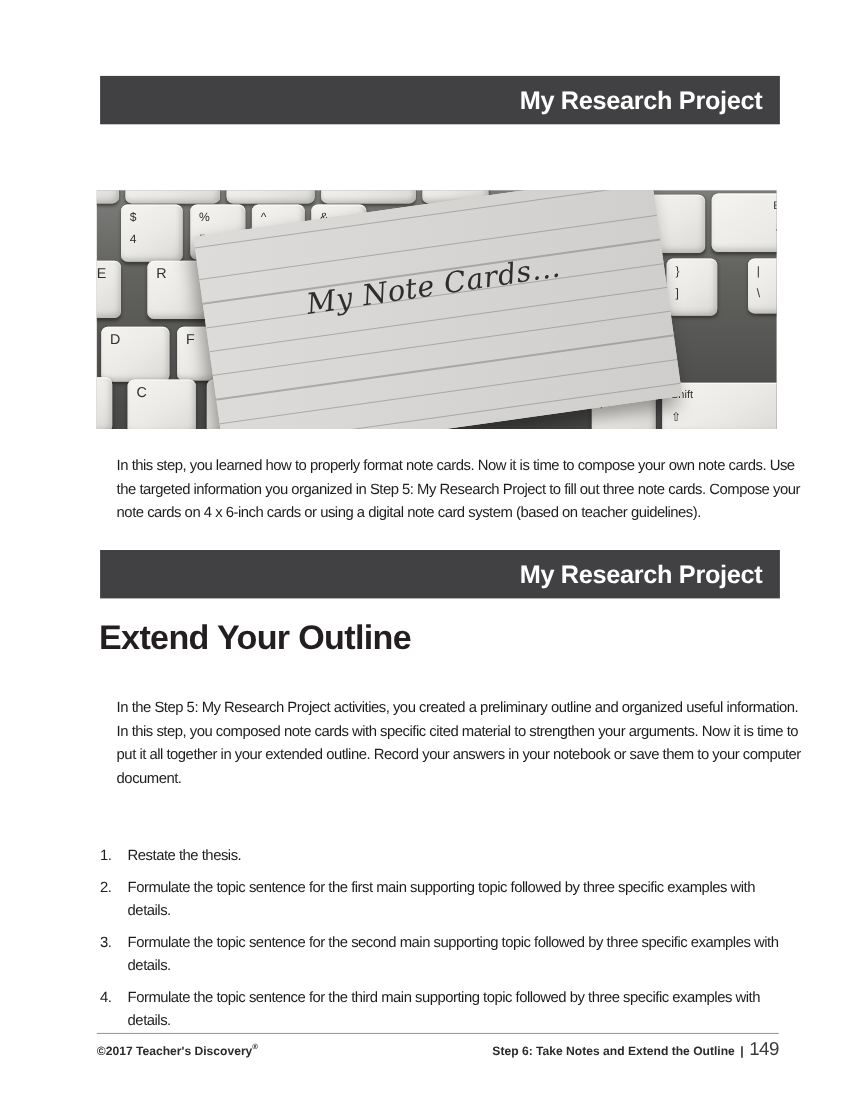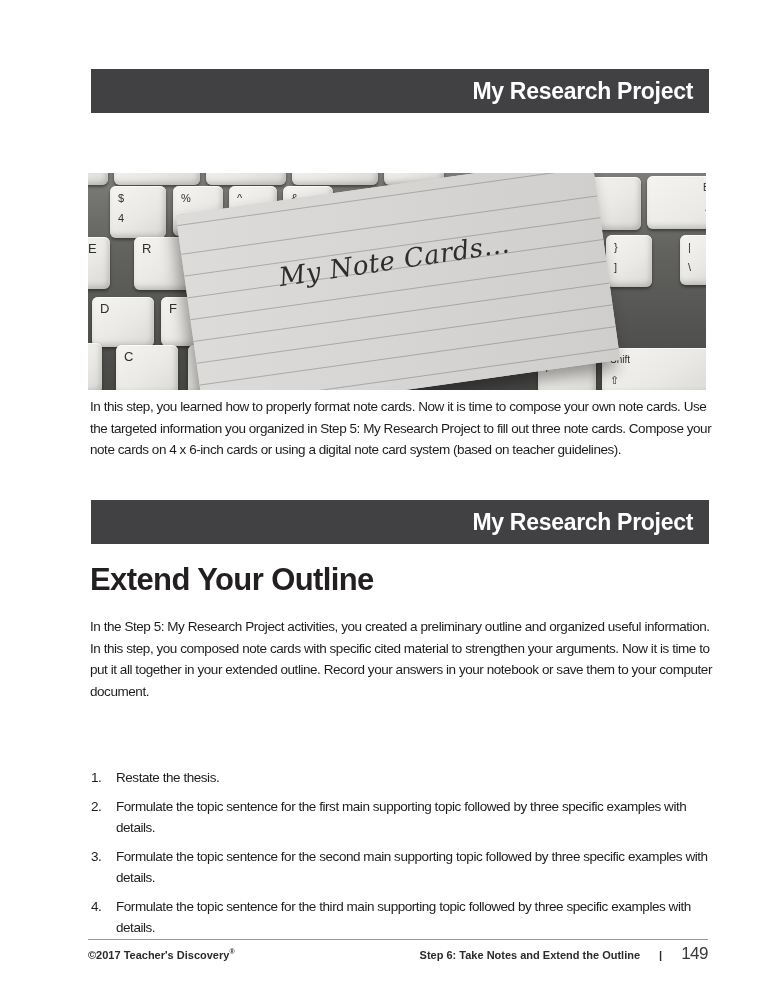--- a/index.html
+++ b/index.html
@@ -39,39 +39,39 @@
             background-image:
               repeating-linear-gradient(180deg, rgba(0,0,0,0) 0 21px, rgba(122,121,117,0.5) 21px 22px),
               linear-gradient(100deg,#dddcda 0%,#cfcecc 100%);
             background-position:0 18px,0 0;
             box-shadow:-5px 9px 16px rgba(0,0,0,0.38);}
   .notecard-text{position:absolute;left:0;right:0;top:60px;text-align:center;
             font-family:"DejaVu Serif",serif;font-style:italic;
             font-size:26px;letter-spacing:0.5px;color:#2d2d2d;transform:rotate(-0.5deg);}
 
   
-  .para{position:absolute;left:90px;width:626px;margin:0;font-size:13.5px;
+  .para{position:absolute;left:90px;width:626px;margin:16px;font-size:13.5px;
         line-height:21.5px;letter-spacing:-0.45px;color:#1d1d1d;}
   #p1{top:396px;}
   #p2{top:616px;}
   #p3{top:709px;}
 
   .list{position:absolute;left:91px;top:767px;width:626px;margin:0;padding:0;list-style:none;}
   .list-item{display:flex;margin:0 0 7px 0;font-size:13.5px;line-height:21.5px;
              letter-spacing:-0.45px;color:#1d1d1d;}
   .list-num{width:25px;flex:none;}
   .list-text{flex:1;}
 
   
   .foot-rule{position:absolute;left:88px;top:939px;width:620px;height:1px;background:#9b9b9b;}
   .footer{position:absolute;left:88px;top:944px;width:620px;display:flex;
           justify-content:space-between;align-items:baseline;}
   .foot-left{font-size:11px;font-weight:bold;color:#2b2b2b;}
   .reg{font-size:7px;vertical-align:super;}
-  .foot-right{display:flex;align-items:baseline;gap:19px;font-size:11px;font-weight:bold;color:#2b2b2b;}
+  .foot-right{display:flex;align-items:baseline;gap:5px;font-size:11px;font-weight:bold;color:#2b2b2b;}
   .foot-page{font-size:17px;font-weight:normal;letter-spacing:-0.5px;color:#3a3a3a;}
 </style>
 </head>
 <body>
 
 <div id="page">
 
   <div class="bar" id="bar1">
     <span>My Research Project</span>
   </div>

